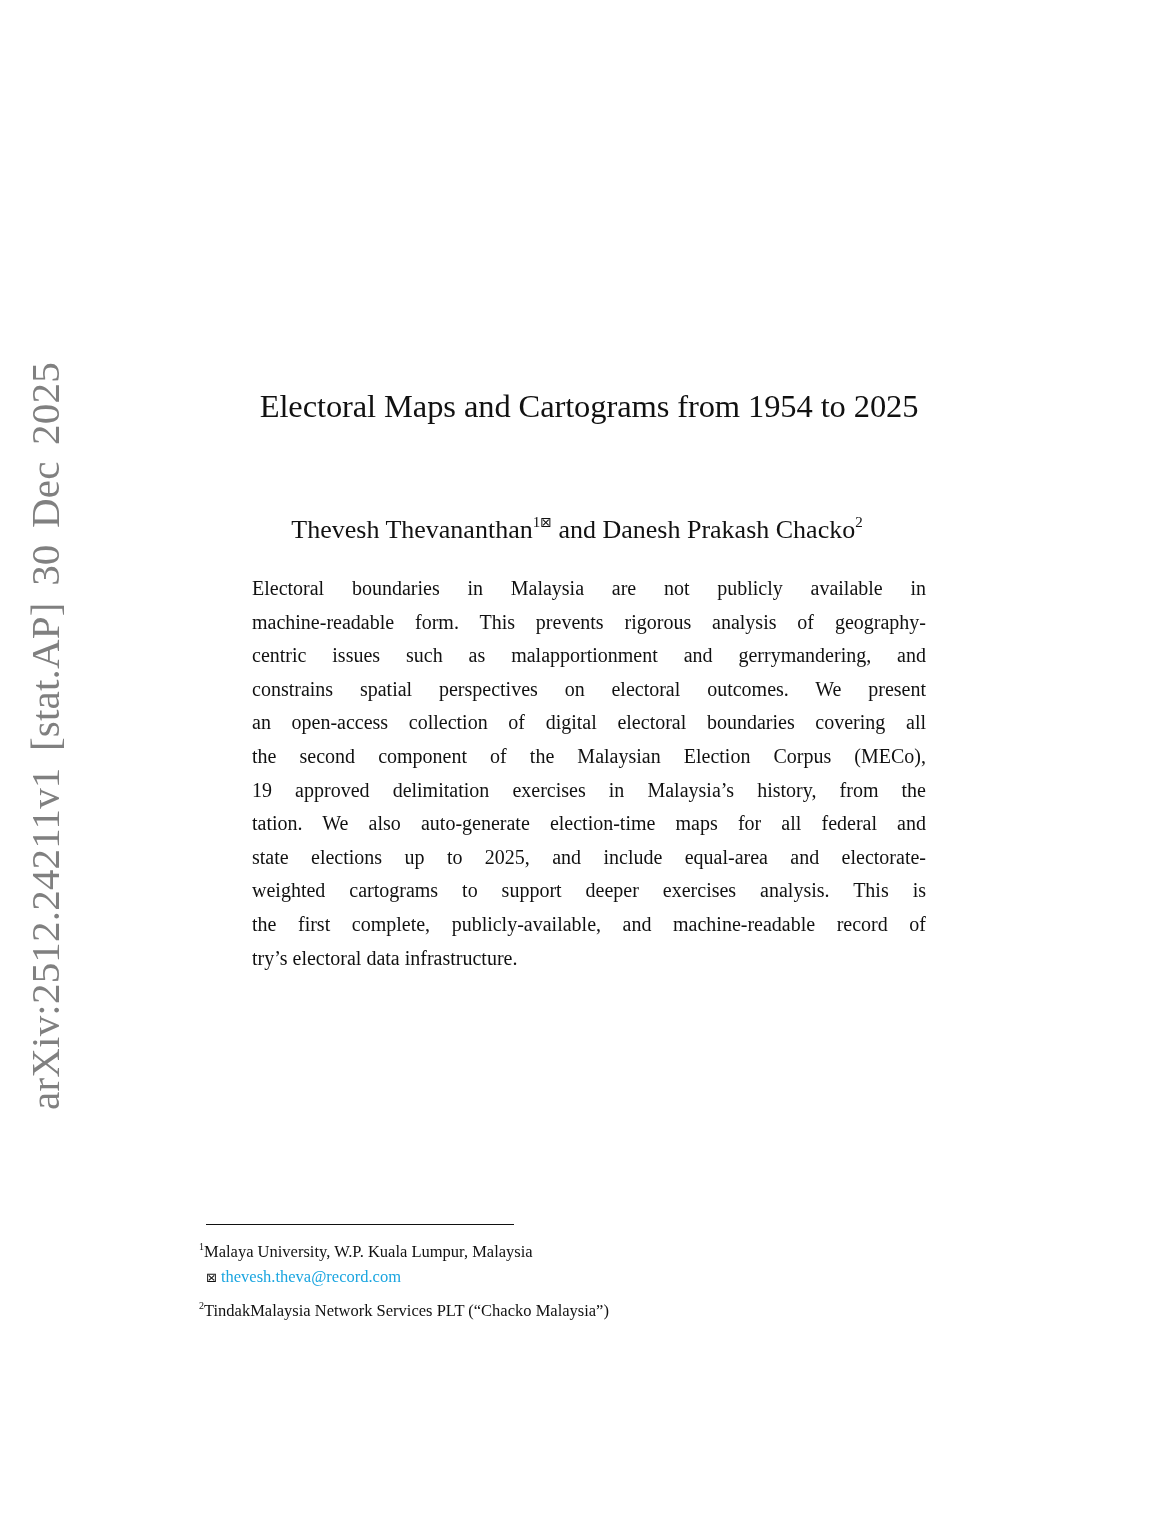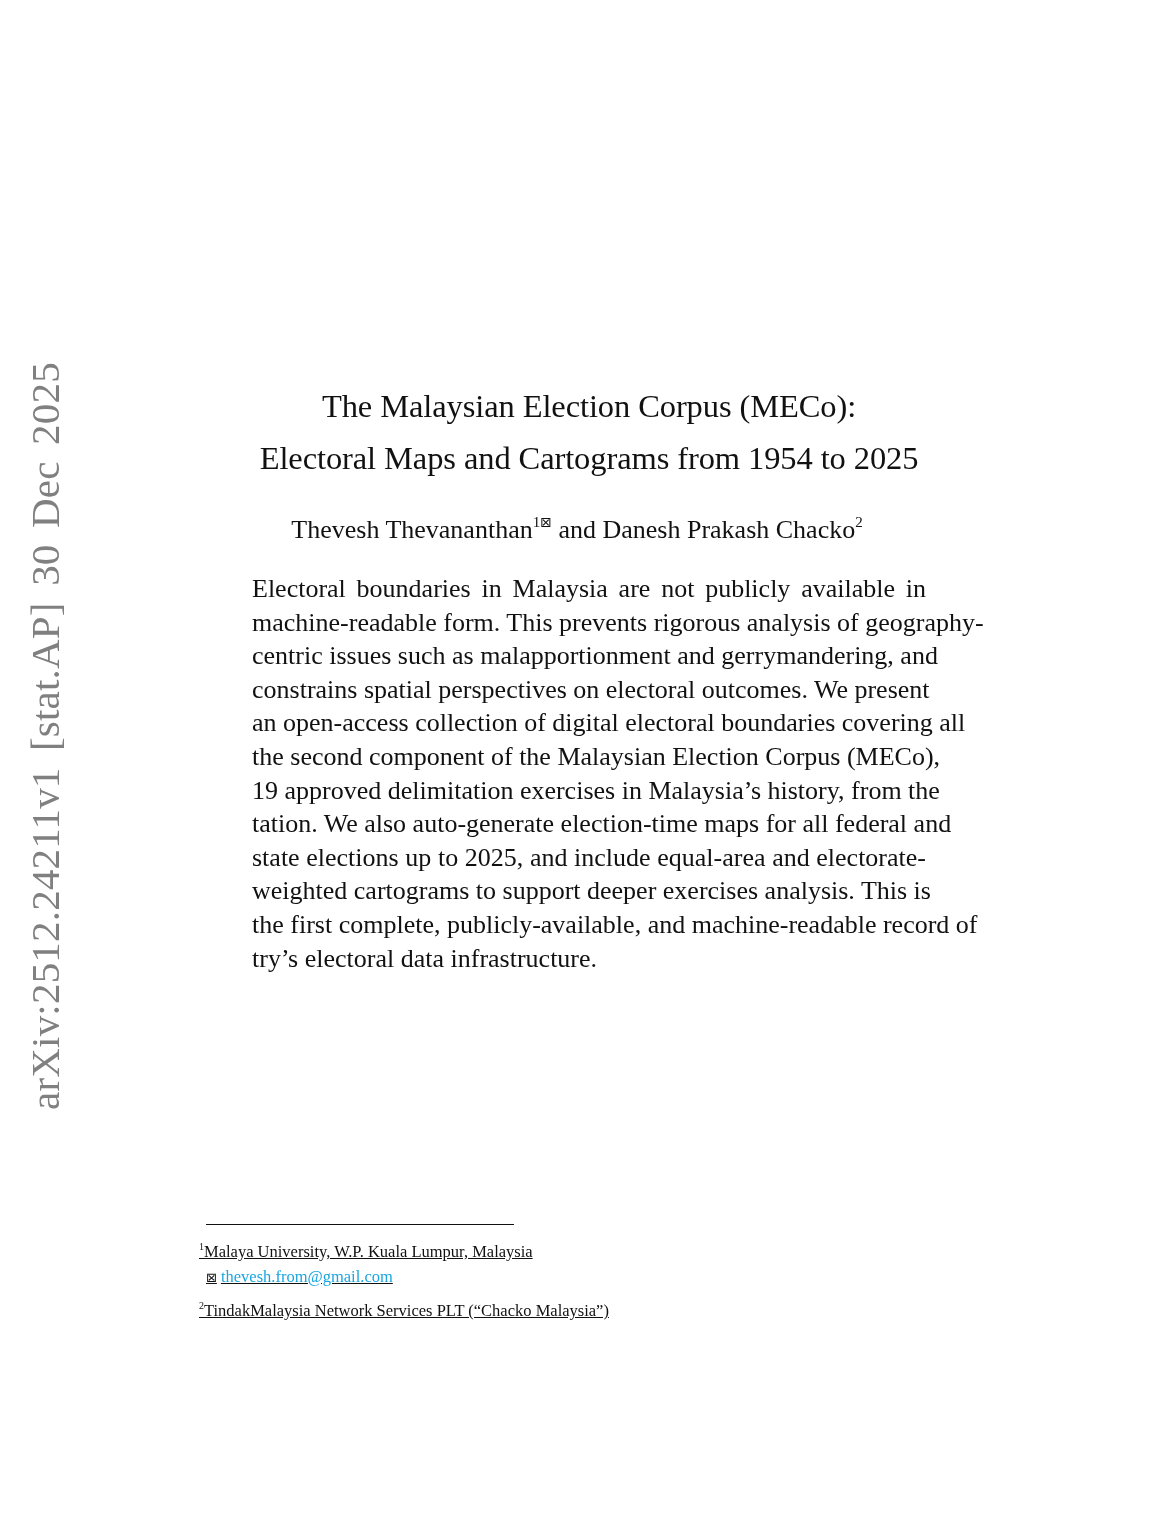--- a/index.html
+++ b/index.html
@@ -59,21 +59,21 @@
     }
     .mail-glyph {
       font-family: "DejaVu Sans", sans-serif;
       font-size: 14px;
     }
     .abstract {
       position: absolute;
       left: 252px;
       width: 674px;
       top: 572px;
-      font-size: 26px;
+      font-size: 20px;
       line-height: 33.6px;
       text-align: justify;
     }
     .abstract .line {
       display: block;
       text-align: justify;
       text-align-last: justify;
       white-space: nowrap;
       height: 33.6px;
     }
@@ -90,21 +90,20 @@
     }
     .footnotes {
       position: absolute;
       left: 199px;
       top: 1240px;
       font-size: 16.5px;
       line-height: 24px;
     }
     .fn {
       white-space: nowrap;
-      text-decoration: underline;
     }
     .fn sup {
       font-size: 10px;
       vertical-align: 7px;
       line-height: 0;
     }
     .fn-email-row {
       padding-left: 7px;
       margin-top: 1px;
     }
@@ -121,21 +120,20 @@
     .fn-2 {
       margin-top: 9px;
     }
   </style>
 </head>
 <body>
 
 <div class="arxiv-stamp">arXiv:2512.24211v1  [stat.AP]  30 Dec 2025</div>
 
 <div class="title-block">
-  <div class="title-line">The Malaysian Election Corpus (MECo):</div>
   <div class="title-line">Electoral Maps and Cartograms from 1954 to 2025</div>
 </div>
 
 <div class="authors">
   <span>Thevesh Thevananthan</span><sup><span>1</span><span class="mail-glyph">⊠</span></sup><span style="white-space:pre"> and </span><span>Danesh Prakash Chacko</span><sup>2</sup>
 </div>
 
 <div class="abstract">
   <span class="line">Electoral boundaries in Malaysia are not publicly available in</span>
   <span class="line">machine-readable form.  This prevents rigorous analysis of geography-</span>
@@ -151,18 +149,18 @@
   <span class="line last">try’s electoral data infrastructure.</span>
 </div>
 
 <div class="footnote-rule"></div>
 
 <div class="footnotes">
   <div class="fn fn-1">
     <sup>1</sup><span>Malaya University, W.P. Kuala Lumpur, Malaysia</span>
   </div>
   <div class="fn fn-email-row">
-    <span class="mail-glyph">⊠</span><a class="email-link">thevesh.from@gmail.com</a>
+    <span class="mail-glyph">⊠</span><a class="email-link">thevesh.theva@record.com</a>
   </div>
   <div class="fn fn-2">
     <sup>2</sup><span>TindakMalaysia Network Services PLT (“Chacko Malaysia”)</span>
   </div>
 </div>
 
 </body></html>

